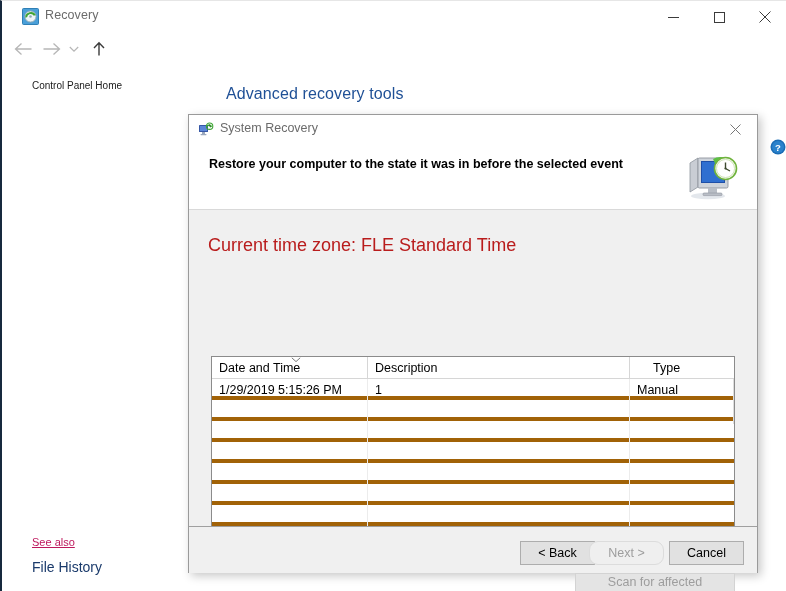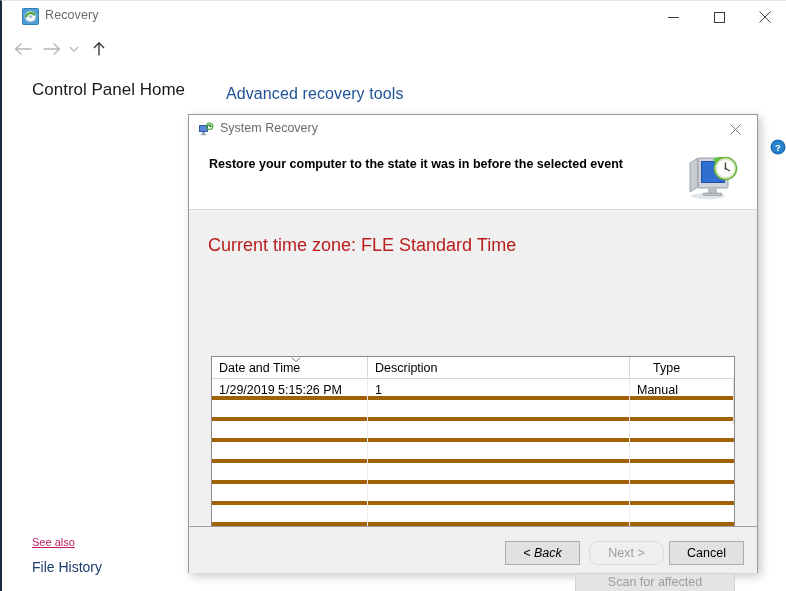--- a/index.html
+++ b/index.html
@@ -95,21 +95,21 @@
   
   #content-area{
     position:absolute; left:0; top:64px; width:784px; height:527px;
     background:#ffffff;
   }
   #nav-pane{
     position:absolute; left:0; top:0; width:186px; height:527px;
   }
   #cp-home{
     position:absolute; left:30px; top:15px;
-    font-size:17px; color:#1a1a1a;
+    font-size:10px; color:#1a1a1a;
   }
   #see-also{
     position:absolute; left:30px; top:471px;
     font-size:11px; color:#be185d;text-decoration:underline;
   }
   #file-history{
     position:absolute; left:30px; top:494px;
     font-size:14px; color:#1a3a6b; cursor:pointer;
   }
   #page-heading{
@@ -216,21 +216,21 @@
   #sr-footer{
     position:absolute; left:0; top:411px; width:100%; height:47px;
     background:#f0f0f0; border-top:1px solid #a0a0a0;
   }
   .wiz-btn{
     position:absolute; top:14px; width:75px; height:24px;
     font-family:"Liberation Sans", sans-serif; font-size:12.5px;
     background:#e1e1e1; border:1px solid #adadad; color:#000;
   }
   .wiz-btn.disabled{ color:#9d9d9d; background:#efefef; border-color:#dcdcdc; }
-  #btn-back{ left:316px;font-style:italic; }
+  #btn-back{ left:331px; }
   #btn-next{ left:400px;border-radius:9px; }
   #btn-cancel{ left:480px; }
 </style>
 </head>
 <body>
 
 <div id="explorer-window">
 
   <div id="title-bar">
     <span id="title-bar-icon">

